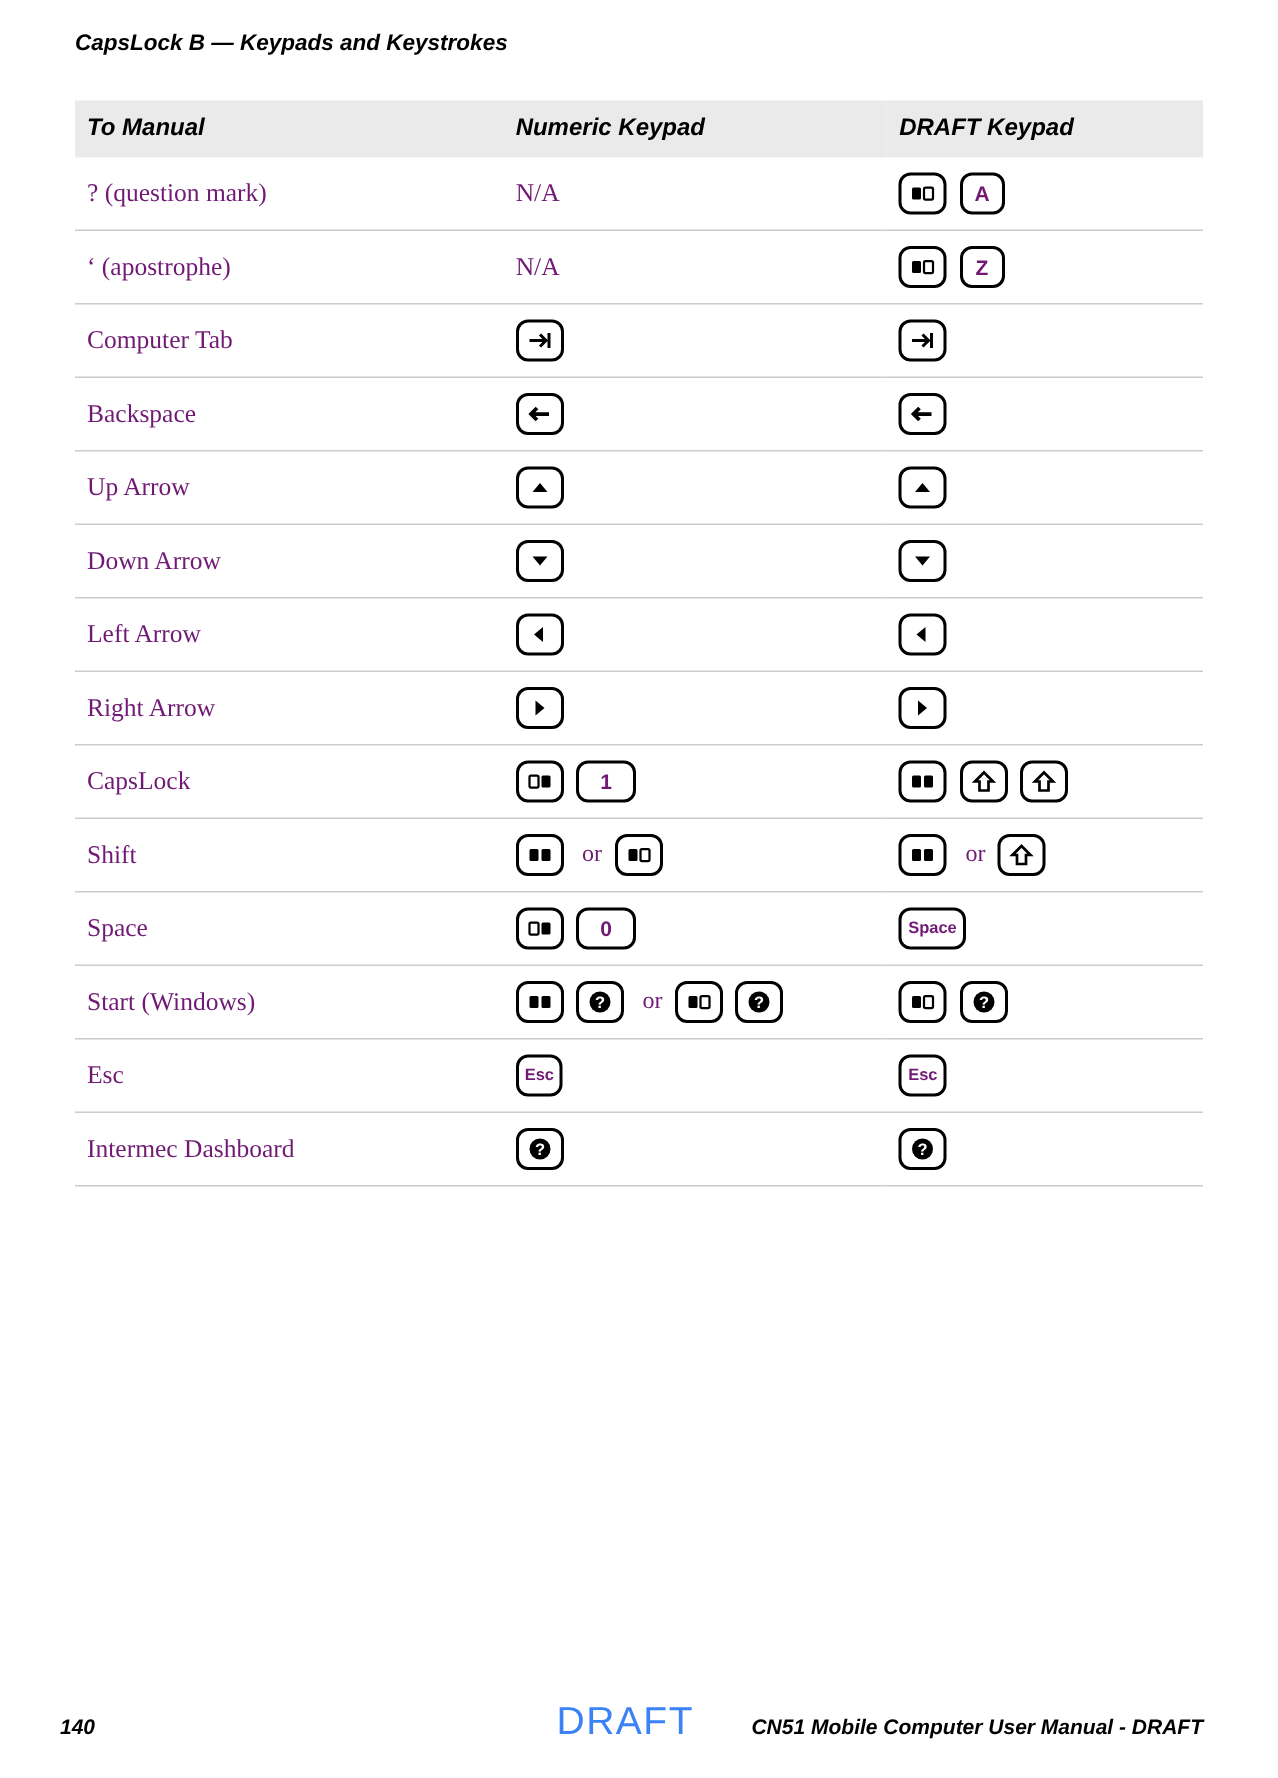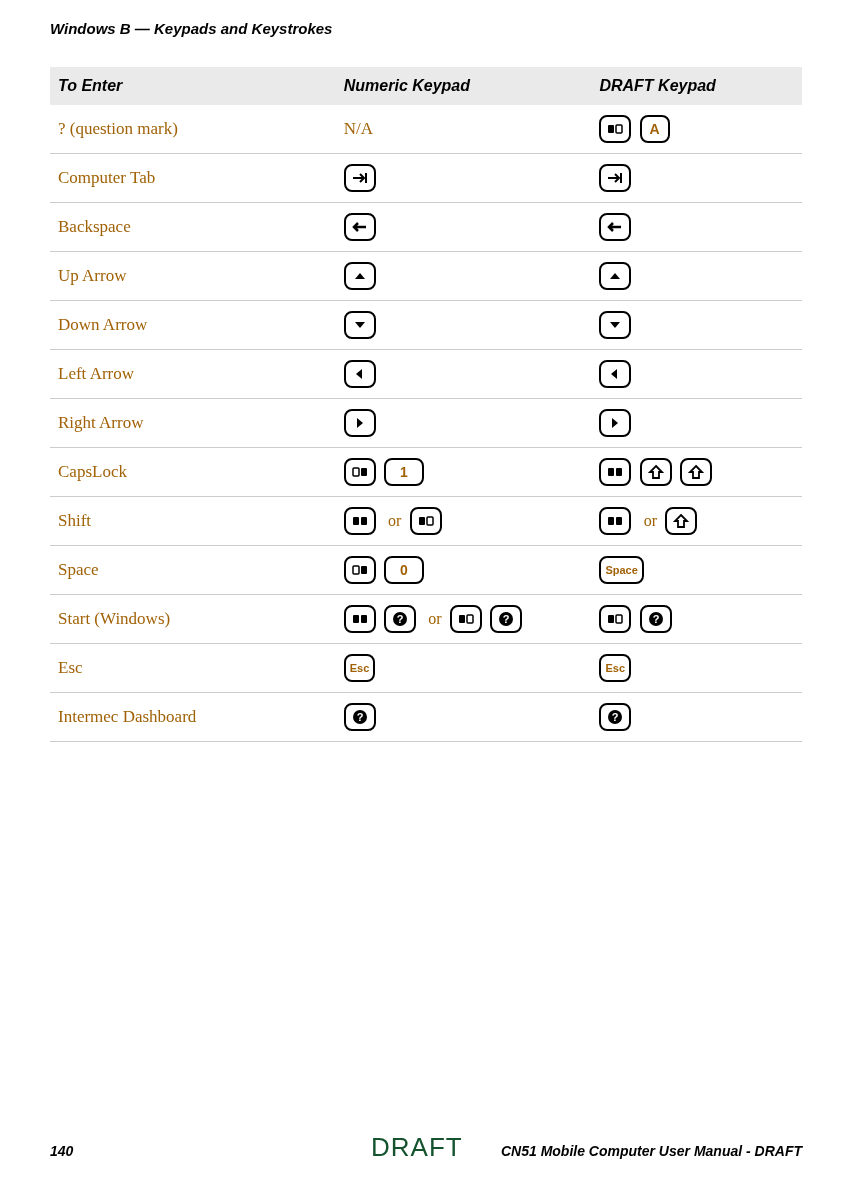--- a/index.html
+++ b/index.html
@@ -37,21 +37,21 @@
       font-family: Arial, Helvetica, sans-serif;
       font-weight: bold;
       font-style: italic;
       font-size: 16px;
     }
     td {
       padding: 10px 8px;
       vertical-align: middle;
       border-bottom: 1px solid #ccc;
       font-family: Georgia, serif;
-      color: #a16207;
+      color: #701a75;
     }
     td:first-child {
       width: 38%;
     }
     td:nth-child(2) {
       width: 34%;
     }
     td:nth-child(3) {
       width: 28%;
     }
@@ -79,39 +79,39 @@
     }
     .or-text {
       font-family: Georgia, serif;
       font-size: 16px;
       margin: 16px 4px;
       vertical-align: middle;
     }
     .footer {
       position: absolute;
       bottom: 26px;
-      left: 50px;
+      left: 40px;
       right: 50px;
       display: flex;
       justify-content: space-between;
       align-items: flex-start;
       font-family: Arial, Helvetica, sans-serif;
       font-weight: bold;
       font-style: italic;
       font-size: 14px;
     }
     .draft-watermark {
       position: absolute;
       bottom: 22px;
       left: 50%;
       transform: translateX(-60%);
       font-family: Arial, sans-serif;
       font-size: 26px;
       font-weight: normal;
-      color: #14532d;
+      color: #3b82f6;
       letter-spacing: 1px;
     }
   </style>
 </head>
 <body>
 
 <svg width="0" height="0" style="position:absolute">
   <defs>
     <g id="mod-green">
         <rect x="3" y="5" width="6" height="8" rx="1" fill="#000"></rect>
@@ -146,45 +146,57 @@
     <g id="shift-up">
         <path d="M10 3 L16 9 L13 9 L13 15 L7 15 L7 9 L4 9 Z" fill="none" stroke="#000" stroke-width="1.8"></path>
       </g>
     <g id="win-q">
         <circle cx="10" cy="9" r="7" fill="#000"></circle>
         <text x="10" y="13" text-anchor="middle" font-size="11" font-weight="bold" fill="#fff" font-family="Arial">?</text>
       </g>
   </defs>
 </svg>
 
-<div class="header">Windows B — Keypads and Keystrokes</div>
+<div class="header">CapsLock B — Keypads and Keystrokes</div>
 
 <table>
   <thead>
     <tr>
-      <th>To Enter</th>
+      <th>To Manual</th>
       <th>Numeric Keypad</th>
       <th>DRAFT Keypad</th>
     </tr>
   </thead>
   <tbody>
 
     <tr>
       <td>? (question mark)</td>
       <td>N/A</td>
       <td>
         <span class="key">
             <svg width="20" height="18">
               <use href="#mod-green"></use>
             </svg>
           </span>
         <span class="key">A</span>
       </td>
     </tr>
 
+    <tr>
+      <td>‘ (apostrophe)</td>
+      <td>N/A</td>
+      <td>
+        <span class="key">
+            <svg width="20" height="18">
+              <use href="#mod-green"></use>
+            </svg>
+          </span>
+        <span class="key">Z</span>
+      </td>
+    </tr>
 
 
     <tr>
       <td>Computer Tab</td>
       <td>
         <span class="key">
             <svg width="20" height="18">
               <use href="#tab-arrow"></use>
             </svg>
           </span>

